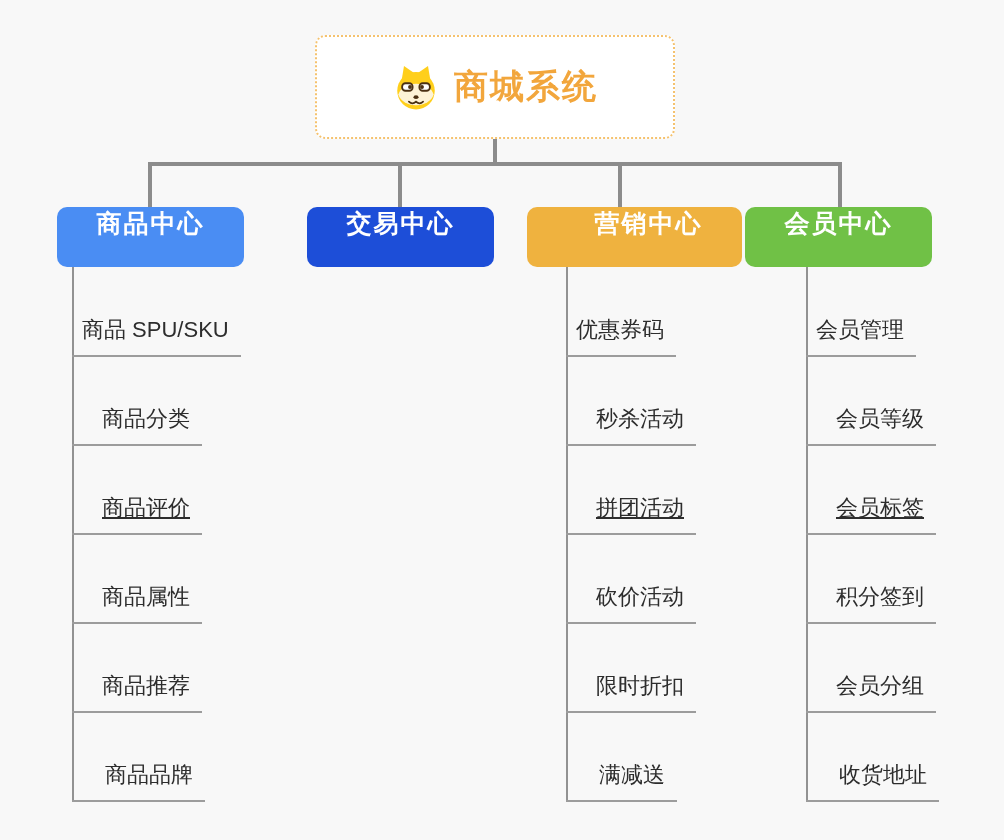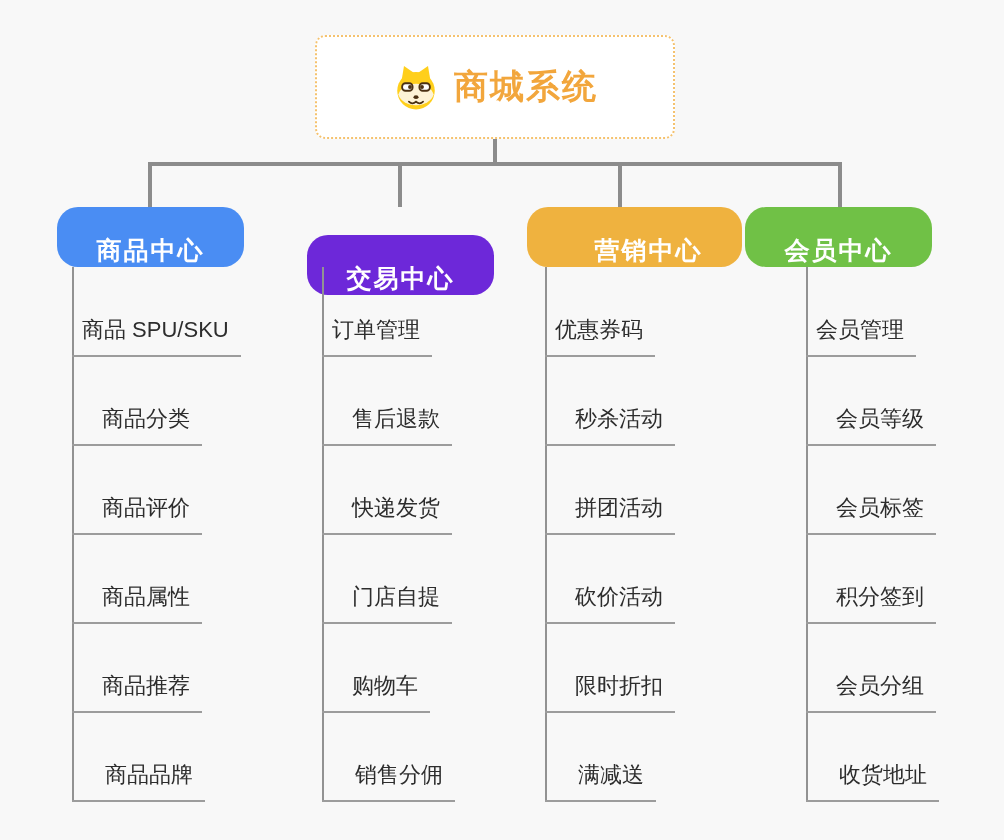--- a/index.html
+++ b/index.html
@@ -31,48 +31,48 @@
   .hbar{left:148px;top:162px;width:694px;height:4px;}
   .drop{top:162px;width:4px;height:45px;}
   .drop-0{left:148px;}
   .drop-1{left:398px;}
   .drop-2{left:618px;}
   .drop-3{left:838px;}
 
   
   .branch-node{
     position:absolute;top:207px;width:187px;height:60px;
-    border-radius:21px;
-    display:flex;align-items:flex-end;justify-content:center;
+    border-radius:10px;
+    display:flex;align-items:flex-start;justify-content:center;
     color:#ffffff;font-size:25px;font-weight:bold;letter-spacing:2px;
   }
   .branch-0{left:57px;}
   .branch-1{left:307px;}
   .branch-2{left:527px;padding-left:28px;}
   .branch-3{left:745px;}
 
   
   .column{position:absolute;top:267px;height:535px;width:240px;}
   .col-0{left:72px;}
   .col-1{left:322px;}
-  .col-2{left:545px;text-align:center;}
+  .col-2{left:566px;text-align:center;}
   .col-3{left:806px;}
   .trunk{position:absolute;left:0;top:0;width:2px;height:535px;background:#929292;}
   .child{
     position:absolute;left:0;
     white-space:nowrap;
     padding:0 12px 10px 30px;
     border-bottom:2px solid #9c9c9c;
     font-size:22px;color:#2d2d2d;
     line-height:1.35;
     box-sizing:content-box;
   }
   .column > .child:nth-child(2){bottom:445px;padding-left:10px;}
   .column > .child:nth-child(3){bottom:356px;}
-  .column > .child:nth-child(4){bottom:267px;}
+  .column > .child:nth-child(4){bottom:267px;text-decoration:underline;}
   .column > .child:nth-child(5){bottom:178px;}
   .column > .child:nth-child(6){bottom:89px;}
   .column > .child:nth-child(7){bottom:0px;padding-left:33px;}
 </style>
 </head>
 <body>
 
 <div class="canvas" style="background: rgb(248, 248, 248);">
 
   <div class="root-node" style="border-color: rgb(245, 194, 110);">
@@ -94,49 +94,40 @@
   <div class="line stem"></div>
   <div class="line hbar"></div>
   <div class="line drop drop-0"></div>
   <div class="line drop drop-1"></div>
   <div class="line drop drop-2"></div>
   <div class="line drop drop-3"></div>
 
   <div class="branch-node branch-0" style="background: rgb(74, 141, 243);">
     <span>商品中心</span>
   </div>
-  <div class="branch-node branch-1" style="background: #6d28d9; margin-top: 28px;">
+  <div class="branch-node branch-1" style="background: #1d4ed8;">
     <span>交易中心</span>
   </div>
   <div class="branch-node branch-2" style="background: rgb(239, 178, 63);">
     <span>营销中心</span>
   </div>
   <div class="branch-node branch-3" style="background: rgb(112, 193, 70);">
     <span>会员中心</span>
   </div>
 
   <div class="column col-0">
     <div class="trunk"></div>
     <div class="child">商品 SPU/SKU</div>
     <div class="child">商品分类</div>
     <div class="child">商品评价</div>
     <div class="child">商品属性</div>
     <div class="child">商品推荐</div>
     <div class="child">商品品牌</div>
   </div>
 
-  <div class="column col-1">
-    <div class="trunk"></div>
-    <div class="child">订单管理</div>
-    <div class="child">售后退款</div>
-    <div class="child">快递发货</div>
-    <div class="child">门店自提</div>
-    <div class="child">购物车</div>
-    <div class="child">销售分佣</div>
-  </div>
 
   <div class="column col-2">
     <div class="trunk"></div>
     <div class="child">优惠券码</div>
     <div class="child">秒杀活动</div>
     <div class="child">拼团活动</div>
     <div class="child">砍价活动</div>
     <div class="child">限时折扣</div>
     <div class="child">满减送</div>
   </div>

